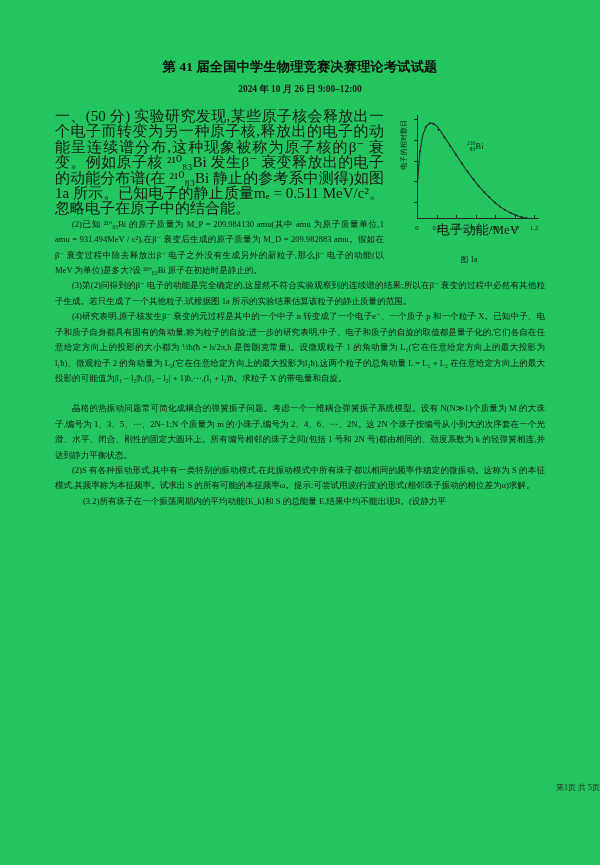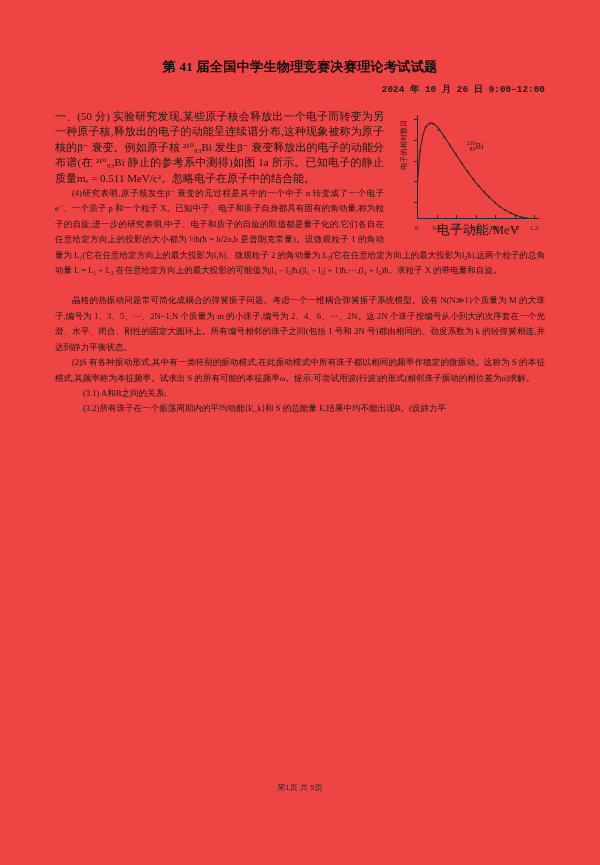--- a/index.html
+++ b/index.html
@@ -13,43 +13,42 @@
     position: relative;
     font-family: "Liberation Serif", "DejaVu Serif", serif;
     color: #1a1a1a;
     overflow: hidden;
   }
   .page {
     position: absolute;
     left: 0; top: 0;
     width: 600px;
     height: 865px;
-    background: #ef4444;
+    background: #22c55e;
   }
   .content {
     position: absolute;
     left: 55px;
     top: 58px;
     width: 490px;
   }
   .doc-title {
     text-align: center;
     font-weight: bold;
     font-size: 13.2px;
     letter-spacing: 0.2px;
     margin: 0 0 7px 0;
     color: #0d0d0d;
   }
   .doc-subtitle {
-    text-align: right;
+    text-align: center;
     font-size: 9.4px;
     font-weight: bold;
     margin: 0 0 13px 0;
     color: #1a1a1a;
-    font-family: Liberation Mono, monospace;
   }
   .body-text {
     font-size: 8.55px;
     line-height: 15.4px;
     text-align: justify;
     text-justify: inter-character;
     color: #181818;
   }
   p.para {
     margin: 0;
@@ -165,26 +164,26 @@
     font-size: 5.4px;
     line-height: 5.6px;
     text-align: right;
     margin-right: 0.5px;
   }
   .footer {
     position: absolute;
     left: 0;
     top: 782px;
     width: 600px;
-    text-align: center;
+    text-align: right;
     font-size: 8px;
     color: #2a2a2a;
-    font-family: Liberation Sans, sans-serif;
-  }
-  .sect-head { font-size: 11px; }
+    font-family: Liberation Serif, serif;
+  }
+  .sect-head { font-size: 15px; }
   .clearfix::after { content: ""; display: block; clear: both; }
 </style>
 </head>
 <body>
 
 <div class="page">
   <div class="content">
 
     <div class="doc-title">第 41 届全国中学生物理竞赛决赛理论考试试题</div>
     <div class="doc-subtitle">2024 年 10 月 26 日 9:00–12:00</div>
@@ -247,31 +246,33 @@
             </div>
           <div class="nuclide-label">
             <span class="nuc-pre">
               <span>210</span><br>
               <span>83</span>
             </span><span>Bi</span>
           </div>
           <div class="ylab">电子的相对数目</div>
           <div class="xlab">电子动能/MeV</div>
         </div>
+        <div class="fig-caption">图 1a</div>
       </div>
 
       <p class="para sect-head">一、(50 分) 实验研究发现,某些原子核会释放出一个电子而转变为另一种原子核,释放出的电子的动能呈连续谱分布,这种现象被称为原子核的β⁻ 衰变。例如原子核 ²¹⁰₈₃Bi 发生β⁻ 衰变释放出的电子的动能分布谱(在 ²¹⁰₈₃Bi 静止的参考系中测得)如图 1a 所示。已知电子的静止质量mₑ = 0.511 MeV/c²。忽略电子在原子中的结合能。</p>
+      <p class="indent2">(2)已知 ²¹⁰₈₃Bi 的原子质量为 M_P = 209.984130 amu(其中 amu 为原子质量单位,1 amu = 931.494MeV / c²),在β⁻ 衰变后生成的原子质量为 M_D = 209.982883 amu。假如在β⁻ 衰变过程中除去释放出β⁻ 电子之外没有生成另外的新粒子,那么β⁻ 电子的动能(以 MeV 为单位)是多大?设 ²¹⁰₈₃Bi 原子在初始时是静止的。</p>
+      <p class="indent2">(3)第(2)问得到的β⁻ 电子的动能是完全确定的,这显然不符合实验观察到的连续谱的结果;所以在β⁻ 衰变的过程中必然有其他粒子生成。若只生成了一个其他粒子,试根据图 1a 所示的实验结果估算该粒子的静止质量的范围。</p>
       <p class="indent2">(4)研究表明,原子核发生β⁻ 衰变的元过程是其中的一个中子 n 转变成了一个电子e⁻、一个质子 p 和一个粒子 X。已知中子、电子和质子自身都具有固有的角动量,称为粒子的自旋;进一步的研究表明,中子、电子和质子的自旋的取值都是量子化的,它们各自在任意给定方向上的投影的大小都为 ½ħ(ħ = h/2π,h 是普朗克常量)。设微观粒子 1 的角动量为 L₁(它在任意给定方向上的最大投影为l₁ħ)、微观粒子 2 的角动量为 L₂(它在任意给定方向上的最大投影为l₂ħ),这两个粒子的总角动量 L = L₁ + L₂ 在任意给定方向上的最大投影的可能值为|l₁ − l₂|ħ,(|l₁ − l₂| + 1)ħ,⋯,(l₁ + l₂)ħ。求粒子 X 的带电量和自旋。</p>
     </div>
 
     <div class="section-gap"></div>
 
     <div class="body-text">
       <p class="indent2">晶格的热振动问题常可简化成耦合的弹簧振子问题。考虑一个一维耦合弹簧振子系统模型。设有 N(N≫1)个质量为 M 的大珠子,编号为 1、3、5、⋯、2N−1;N 个质量为 m 的小珠子,编号为 2、4、6、⋯、2N。这 2N 个珠子按编号从小到大的次序套在一个光滑、水平、闭合、刚性的固定大圆环上。所有编号相邻的珠子之间(包括 1 号和 2N 号)都由相同的、劲度系数为 k 的轻弹簧相连,并达到静力平衡状态。</p>
       <p class="indent2">(2)S 有各种振动形式,其中有一类特别的振动模式,在此振动模式中所有珠子都以相同的频率作稳定的微振动。这称为 S 的本征模式,其频率称为本征频率。试求出 S 的所有可能的本征频率ω。提示:可尝试用波(行波)的形式(相邻珠子振动的相位差为α)求解。</p>
-      <p class="sub-indent">(3.1) A和B之间的关系;</p>
       <p class="sub-indent">(3.2)所有珠子在一个振荡周期内的平均动能⟨E_k⟩和 S 的总能量 E,结果中均不能出现B。(设静力平</p>
     </div>
 
   </div>
 
   <div class="footer">第1页  共 5页</div>
 </div>
 
 </body></html>

